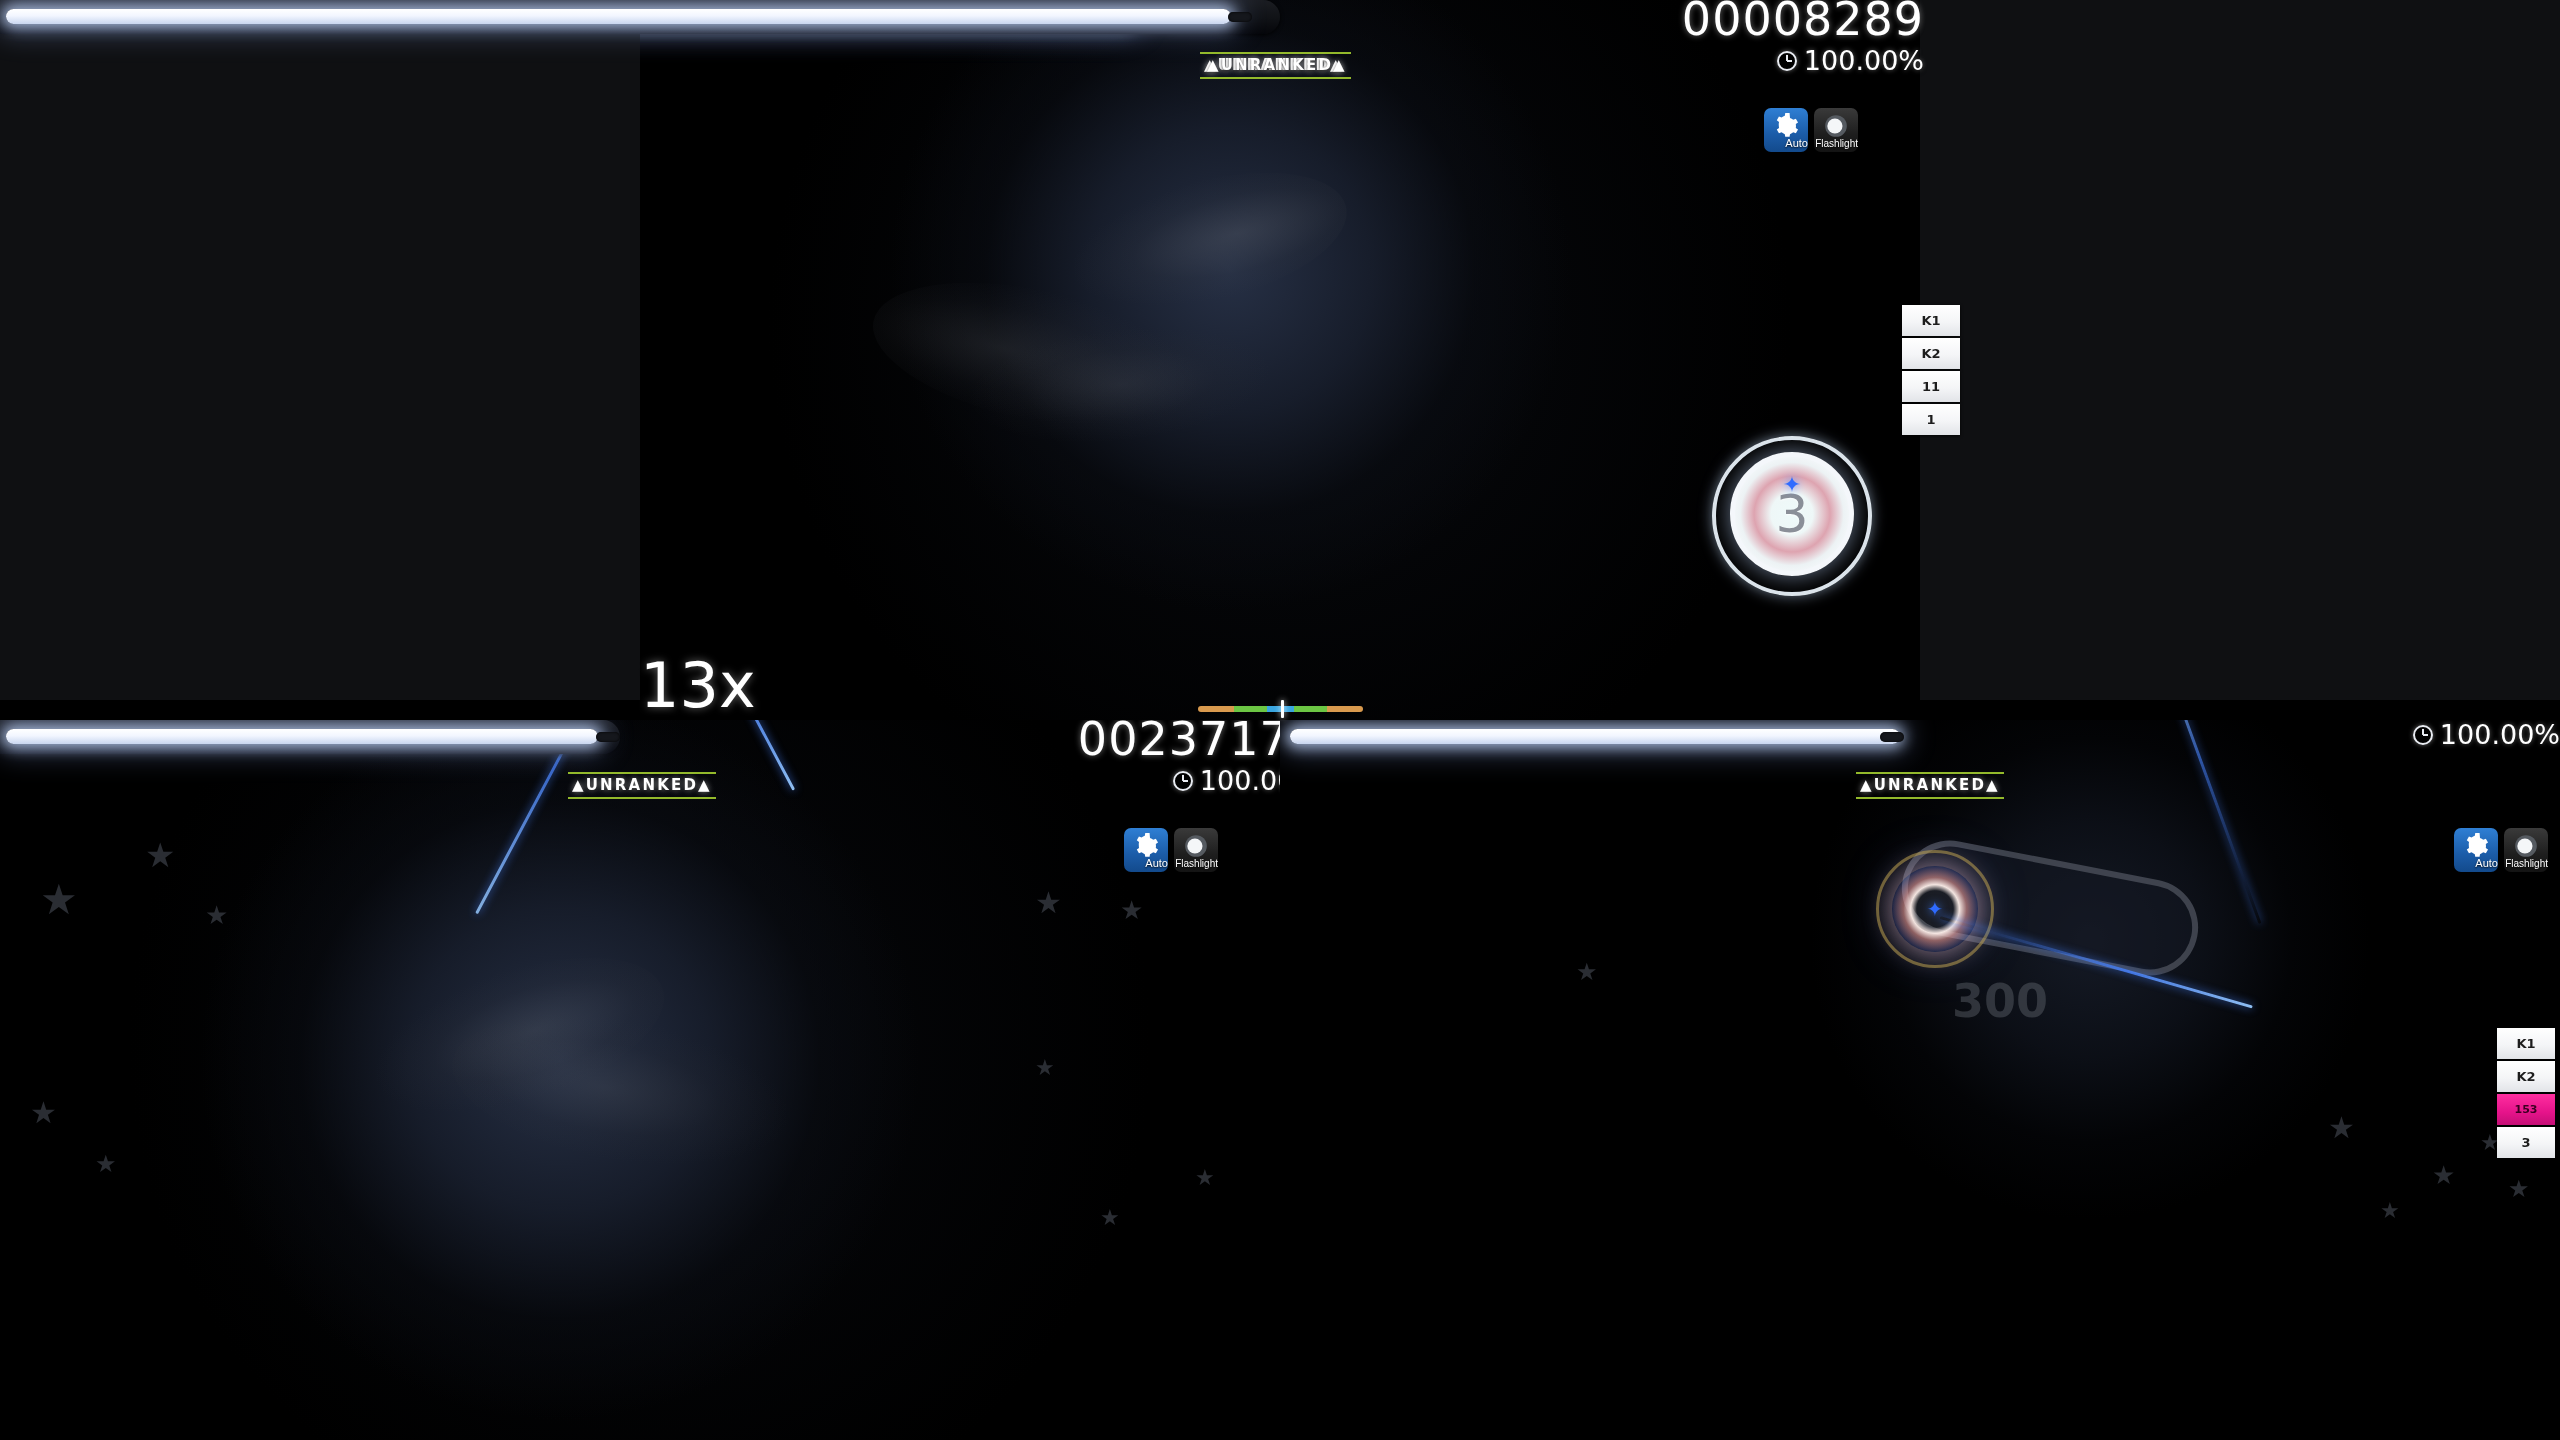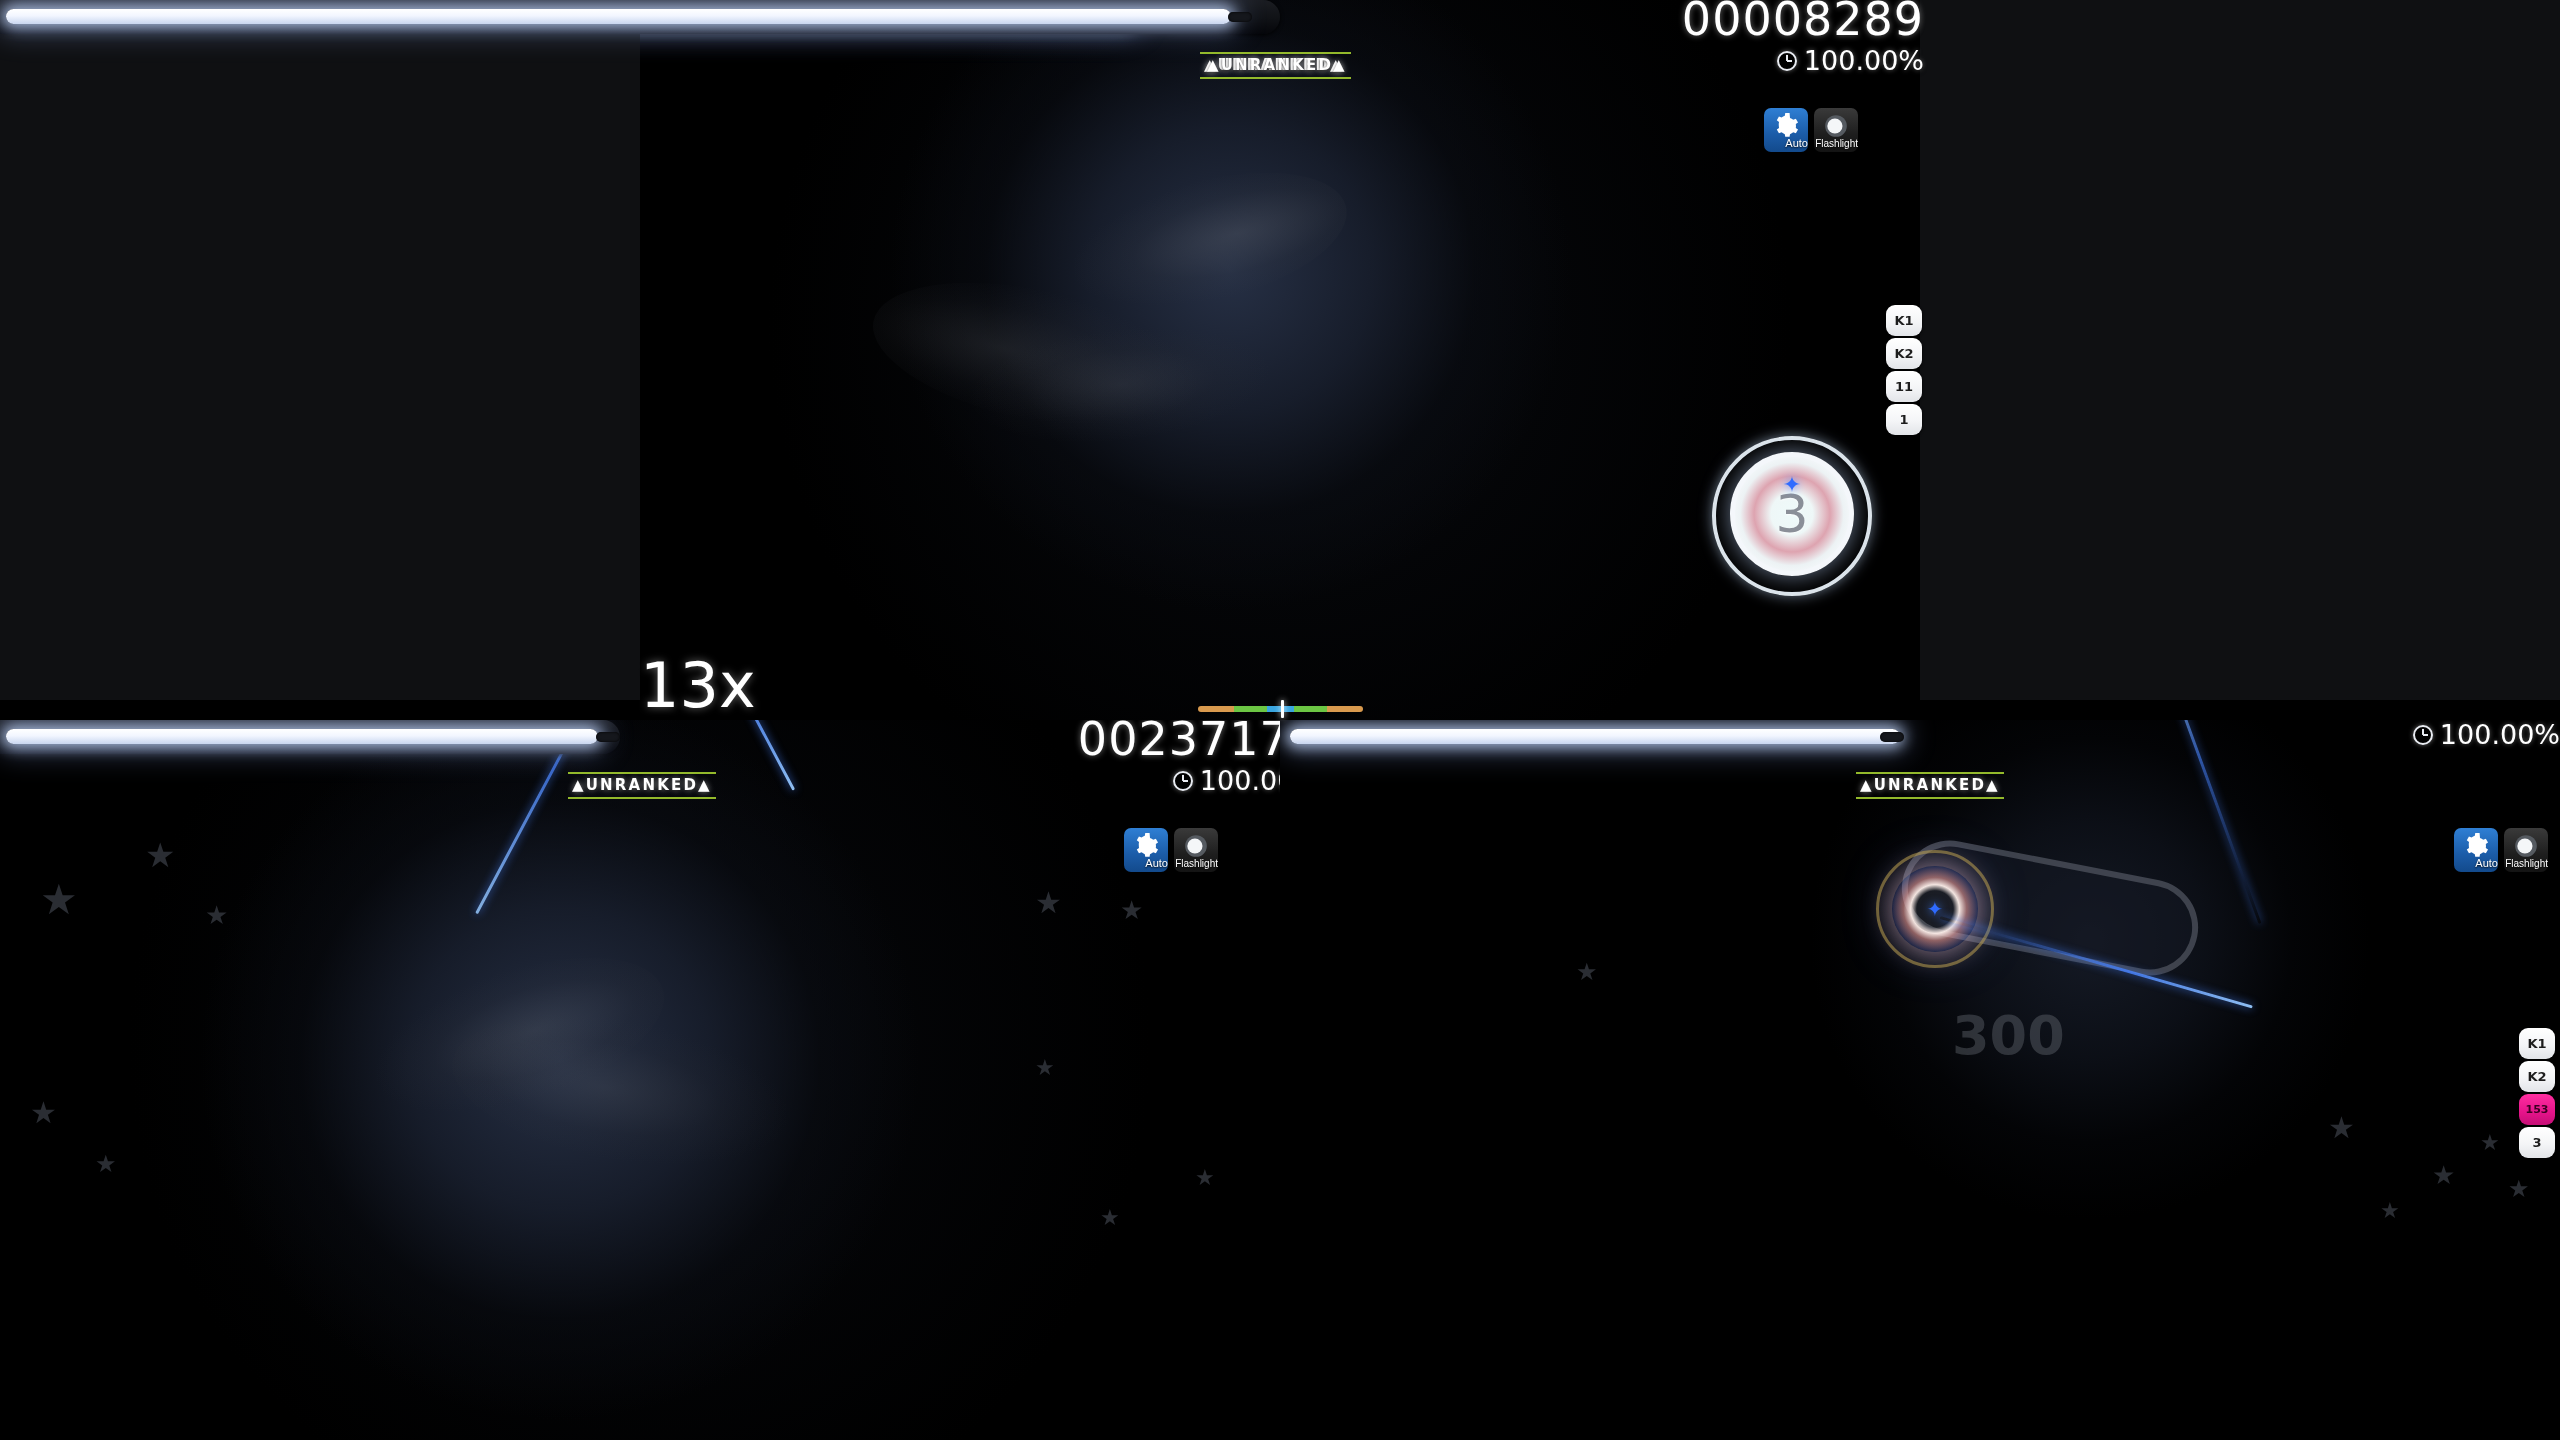--- a/index.html
+++ b/index.html
@@ -114,26 +114,27 @@
     font-family:"Liberation Sans", sans-serif;
     font-size:11px; color:#ffffff; line-height:1;
     margin-bottom:3px; text-shadow:0 1px 2px rgba(0,0,0,.9);
   }
   .gear-icon { position:absolute; top:5px; left:50%; transform:translateX(-50%); }
   .fl-icon  { position:absolute; top:5px; left:50%; transform:translateX(-50%); }
 
   
   .keys { position:absolute; display:flex; flex-direction:column; gap:2px; }
   .key {
-    width:36px; height:31px; border-radius:9px;
+    width:58px; height:31px; border-radius:0;
     background:linear-gradient(180deg,#ffffff 0%,#f4f5f7 55%,#e2e4e8 100%);
     display:flex; align-items:center; justify-content:center;
     font-family:"DejaVu Sans", sans-serif;
     font-size:13px; font-weight:bold; color:#1d1d1d;
     box-shadow:0 1px 3px rgba(0,0,0,.8);
+    margin-left:16px;
   }
   .key.active {
     background:linear-gradient(180deg,#ff2ea0 0%,#e5138a 60%,#c50f76 100%);
     color:#3b0021;
   }
   .key.small { font-size:11px; }
 
   
   .combo {
     position:absolute;
@@ -333,21 +334,21 @@
     <div class="slider-path" style="left:620px; top:140px; width:300px; height:96px; transform:rotate(11deg);"></div>
 
     <div class="slider-follow" style="left:596px; top:130px; width:118px; height:118px;"></div>
 
     <div class="sliderball" style="left:612px; top:146px; width:86px; height:86px;"></div>
     <div class="cursor" style="left:644px; top:178px; font-size:20px;">✦</div>
 
     <div class="cursor-trail" style="left:660px; top:196px; width:325px; transform:rotate(16deg);"></div>
     <div class="cursor-trail" style="left:980px; top:202px; width:290px; transform:rotate(-110deg); opacity:.75;"></div>
 
-    <div class="hit300 warm" style="left:672px; top:258px; font-size:54px; font-weight:bold; color:rgba(120,125,135,.35); text-shadow:none;margin-top:31px;">300</div>
+    <div class="hit300 warm" style="left:672px; top:258px; font-size:46px; font-weight:bold; color:rgba(120,125,135,.35); text-shadow:none;">300</div>
 
     <div class="star" style="left:1048px; top:390px; font-size:30px;">★</div>
     <div class="star" style="left:1152px; top:440px; font-size:26px;">★</div>
     <div class="star" style="left:1200px; top:410px; font-size:22px;">★</div>
     <div class="star" style="left:1228px; top:455px; font-size:24px;">★</div>
     <div class="star" style="left:1100px; top:478px; font-size:22px;">★</div>
     <div class="star" style="left:296px; top:238px; font-size:24px;">★</div>
 
     <div class="scorebar-wrap" style="left:-1280px; top:0px; width:1900px;">
       <div class="scorebar-bg" style="background:transparent; box-shadow:none;"></div>

